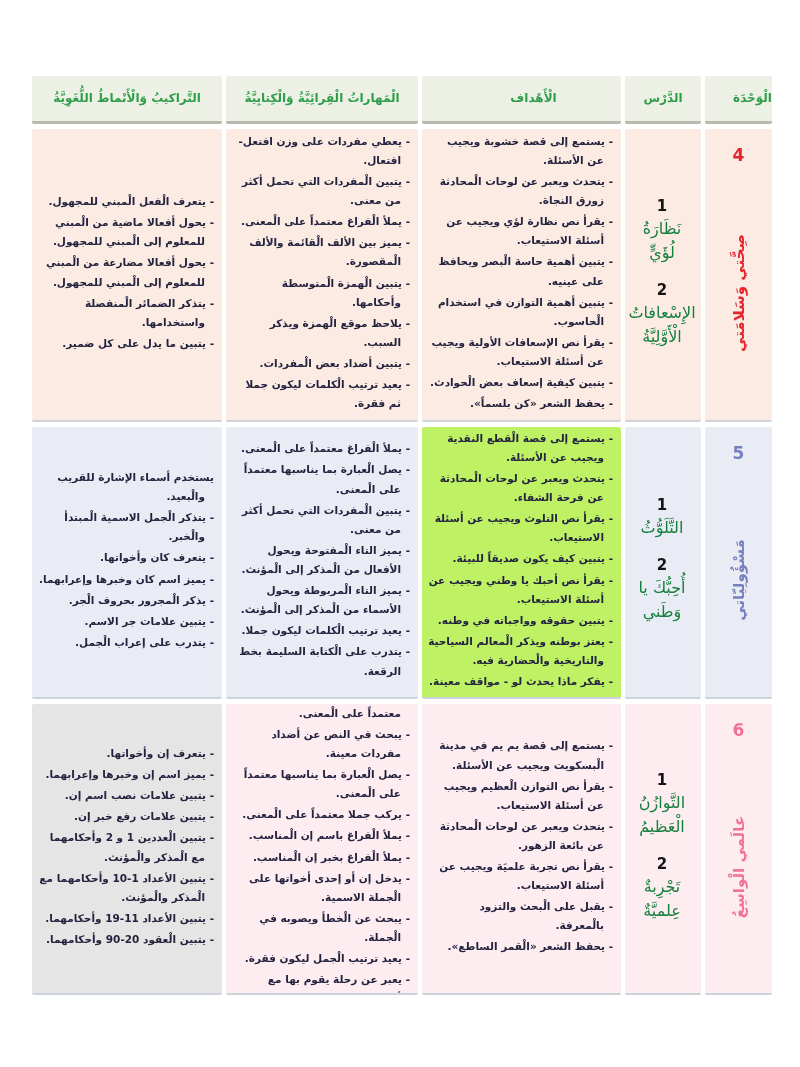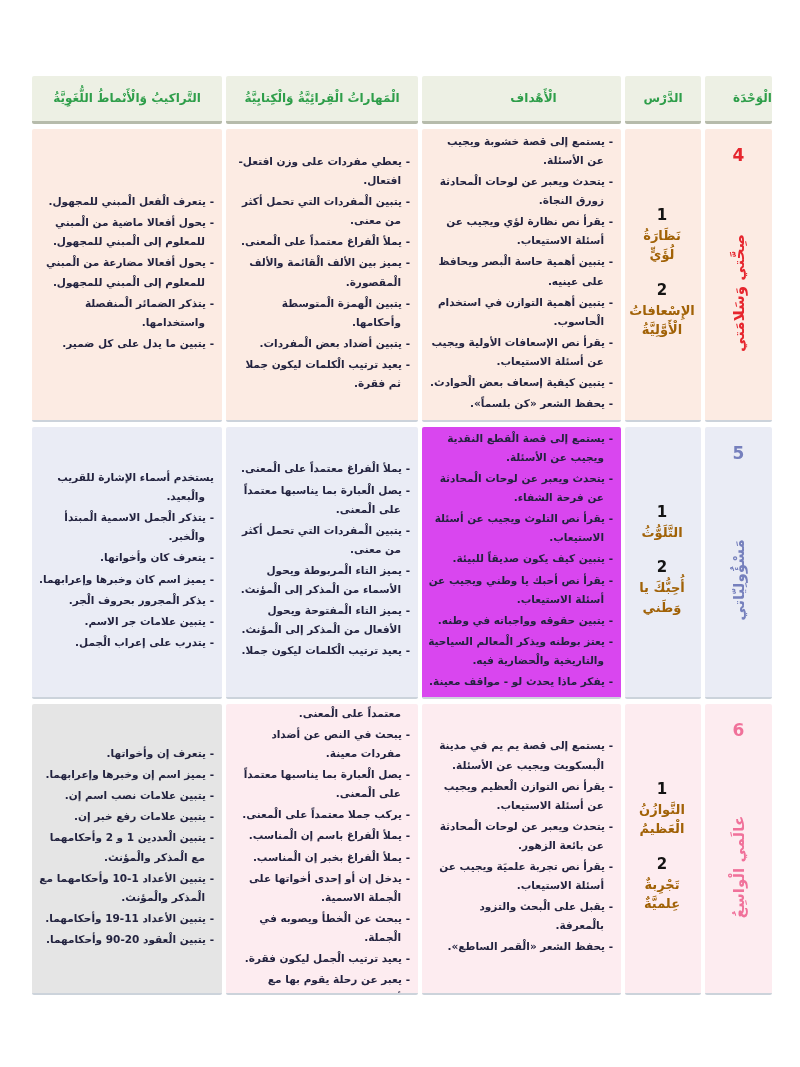--- a/index.html
+++ b/index.html
@@ -25,21 +25,21 @@
   }
   .item-list { display:flex; flex-direction:column; }
   .list-item {
     font-size:10.5px; font-weight:bold; color:#23233f;
     line-height:1.82; text-align:right;
     padding-right:9px; text-indent:-9px; margin:1px 0;
   }
   .lesson-cell { align-items:center; text-align:center; gap:16px; }
   .lesson-block { display:flex; flex-direction:column; align-items:center; gap:2px; }
   .lesson-number { font-size:15px; font-weight:bold; color:#141414; }
-  .lesson-title { font-size:13px; font-weight:bold; color:#a16207; line-height:1.5; }
+  .lesson-title { font-size:16px; font-weight:normal; color:#15803d; line-height:1.5; }
   .unit-cell { display:flex; flex-direction:column; align-items:center; padding:0; }
   .unit-number { font-size:17px; font-weight:bold; margin-top:16px; }
   .unit-title-wrap { flex:1; position:relative; width:100%; }
   .unit-title {
     position:absolute; left:50%; top:50%;
     transform:translate(-50%,-50%) rotate(-90deg);
     white-space:nowrap; font-size:15px; font-weight:bold; letter-spacing:1px;
   }
   .h-row1 { height:293px; }
   .h-row2 { height:272px; }
@@ -85,20 +85,21 @@
           <div class="list-item">- يقرأ نص الإسعافات الأولية ويجيب عن أسئلة الاستيعاب.</div>
           <div class="list-item">- يتبين كيفية إسعاف بعض الْحوادث.</div>
           <div class="list-item">- يحفظ الشعر «كن بلسماً».</div>
         </div>
       <div class="cell body-cell col-skills item-list" style="background-color: rgb(252, 235, 227);">
           <div class="list-item">- يعطي مفردات على وزن افتعل- افتعال.</div>
           <div class="list-item">- يتبين الْمفردات التي تحمل أكثر من معنى.</div>
           <div class="list-item">- يملأ الْفراغ معتمداً على الْمعنى.</div>
           <div class="list-item">- يميز بين الألف الْقائمة والألف الْمقصورة.</div>
           <div class="list-item">- يتبين الْهمزة الْمتوسطة وأحكامها.</div>
+          <div class="list-item">- يلاحظ موقع الْهمزة ويذكر السبب.</div>
           <div class="list-item">- يتبين أضداد بعض الْمفردات.</div>
           <div class="list-item">- يعيد ترتيب الْكلمات ليكون جملا ثم فقرة.</div>
         </div>
       <div class="cell body-cell col-structures item-list" style="background-color: rgb(252, 235, 227);">
           <div class="list-item">- يتعرف الْفعل الْمبني للمجهول.</div>
           <div class="list-item">- يحول أفعالا ماضية من الْمبني للمعلوم إلى الْمبني للمجهول.</div>
           <div class="list-item">- يحول أفعالا مضارعة من الْمبني للمعلوم إلى الْمبني للمجهول.</div>
           <div class="list-item">- يتذكر الضمائر الْمنفصلة واستخدامها.</div>
           <div class="list-item">- يتبين ما يدل على كل ضمير.</div>
         </div>
@@ -114,37 +115,38 @@
       <div class="cell body-cell lesson-cell col-lesson" style="background-color: rgb(234, 236, 245);">
         <div class="lesson-block">
           <div class="lesson-number">1</div>
           <div class="lesson-title">التَّلَوُّثُ</div>
         </div>
         <div class="lesson-block">
           <div class="lesson-number">2</div>
           <div class="lesson-title">أُحِبُّكَ يا وَطَني</div>
         </div>
       </div>
-      <div class="cell body-cell col-objectives item-list" style="background-color: #d946ef;">
+      <div class="cell body-cell col-objectives item-list" style="background-color: #bef264;">
           <div class="list-item">- يستمع إلى قصة الْقطع النقدية ويجيب عن الأسئلة.</div>
           <div class="list-item">- يتحدث ويعبر عن لوحات الْمحادثة عن فرحة الشفاء.</div>
           <div class="list-item">- يقرأ نص التلوث ويجيب عن أسئلة الاستيعاب.</div>
           <div class="list-item">- يتبين كيف يكون صديقاً للبيئة.</div>
           <div class="list-item">- يقرأ نص أحبك يا وطني ويجيب عن أسئلة الاستيعاب.</div>
           <div class="list-item">- يتبين حقوقه وواجباته في وطنه.</div>
           <div class="list-item">- يعتز بوطنه ويذكر الْمعالم السياحية والتاريخية والْحضارية فيه.</div>
           <div class="list-item">- يفكر ماذا يحدث لو - مواقف معينة.</div>
         </div>
       <div class="cell body-cell col-skills item-list" style="background-color: rgb(234, 236, 245);">
           <div class="list-item">- يملأ الْفراغ معتمداً على الْمعنى.</div>
           <div class="list-item">- يصل الْعبارة بما يناسبها معتمداً على الْمعنى.</div>
           <div class="list-item">- يتبين الْمفردات التي تحمل أكثر من معنى.</div>
+          <div class="list-item">- يميز التاء الْمفتوحة ويحول الأفعال من الْمذكر إلى الْمؤنث.</div>
           <div class="list-item">- يميز التاء الْمربوطة ويحول الأسماء من الْمذكر إلى الْمؤنث.</div>
-          <div class="list-item">- يميز التاء الْمفتوحة ويحول الأفعال من الْمذكر إلى الْمؤنث.</div>
           <div class="list-item">- يعيد ترتيب الْكلمات ليكون جملا.</div>
+          <div class="list-item">- يتدرب على الْكتابة السليمة بخط الرقعة.</div>
         </div>
       <div class="cell body-cell col-structures item-list" style="background-color: rgb(234, 236, 245);">
           <div class="list-item">يستخدم أسماء الإشارة للقريب والْبعيد.</div>
           <div class="list-item">- يتذكر الْجمل الاسمية الْمبتدأ والْخبر.</div>
           <div class="list-item">- يتعرف كان وأخواتها.</div>
           <div class="list-item">- يميز اسم كان وخبرها وإعرابهما.</div>
           <div class="list-item">- يذكر الْمجرور بحروف الْجر.</div>
           <div class="list-item">- يتبين علامات جر الاسم.</div>
           <div class="list-item">- يتدرب على إعراب الْجمل.</div>
         </div>

